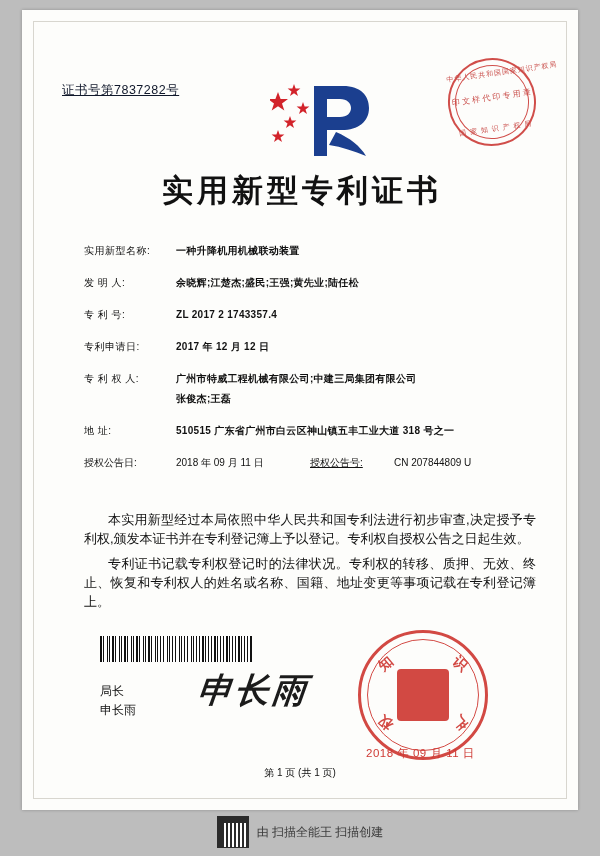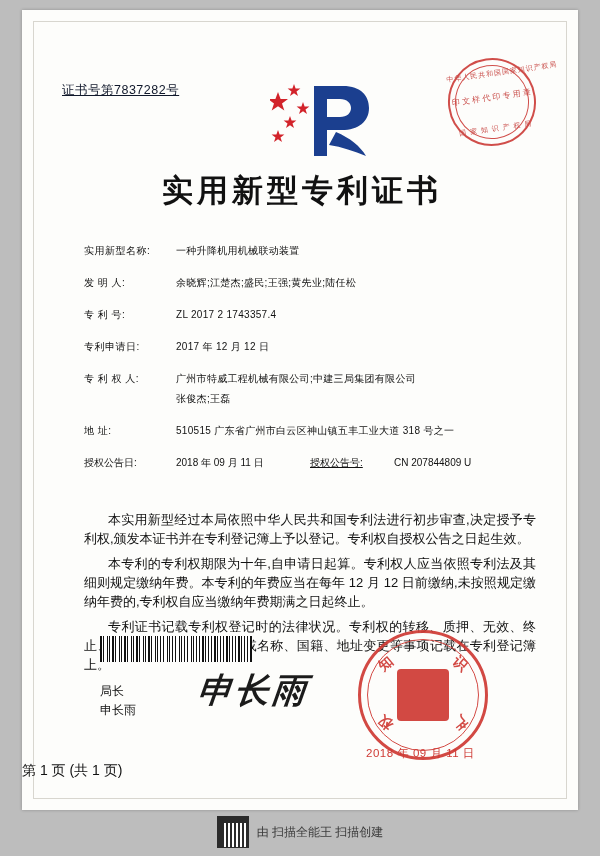--- a/index.html
+++ b/index.html
@@ -138,20 +138,21 @@
   }
   .row .lbl {
     width: 92px;
     flex: 0 0 92px;
     white-space: nowrap;
     letter-spacing: 0.5px;
   }
   .row .val {
     flex: 1 1 auto;
     letter-spacing: 0.3px;
+    font-weight: bold;
   }
   .row .val2 {
     margin-top: 2px;
   }
   .row-split {
     display: flex;
     margin-bottom: 14px;
     line-height: 18px;
   }
   .row-split .half {
@@ -276,22 +277,22 @@
     letter-spacing: 0.5px;
     white-space: nowrap;
   }
 
   
   .page-footer {
     position: absolute;
     left: 0;
     right: 0;
     bottom: 30px;
-    text-align: left;
-    font-size: 14px;
+    text-align: center;
+    font-size: 10px;
     color: #111;
   }
 
   
   .watermark {
     position: absolute;
     left: 0;
     right: 0;
     bottom: 6px;
     height: 36px;
@@ -389,21 +390,20 @@
         </div>
         <div class="half right">
           <div class="lbl">授权公告号:</div>
           <div class="val">CN 207844809 U</div>
         </div>
       </div>
     </div>
 
     <div class="paragraphs">
       <p>本实用新型经过本局依照中华人民共和国专利法进行初步审查,决定授予专利权,颁发本证书并在专利登记簿上予以登记。专利权自授权公告之日起生效。</p>
-      <p>本专利的专利权期限为十年,自申请日起算。专利权人应当依照专利法及其细则规定缴纳年费。本专利的年费应当在每年 12 月 12 日前缴纳,未按照规定缴纳年费的,专利权自应当缴纳年费期满之日起终止。</p>
       <p>专利证书记载专利权登记时的法律状况。专利权的转移、质押、无效、终止、恢复和专利权人的姓名或名称、国籍、地址变更等事项记载在专利登记簿上。</p>
     </div>
 
     <div class="barcode"></div>
 
     <div class="sig-label">
       <div>局长</div>
       <div>申长雨</div>
     </div>
     <div class="signature">申长雨</div>

